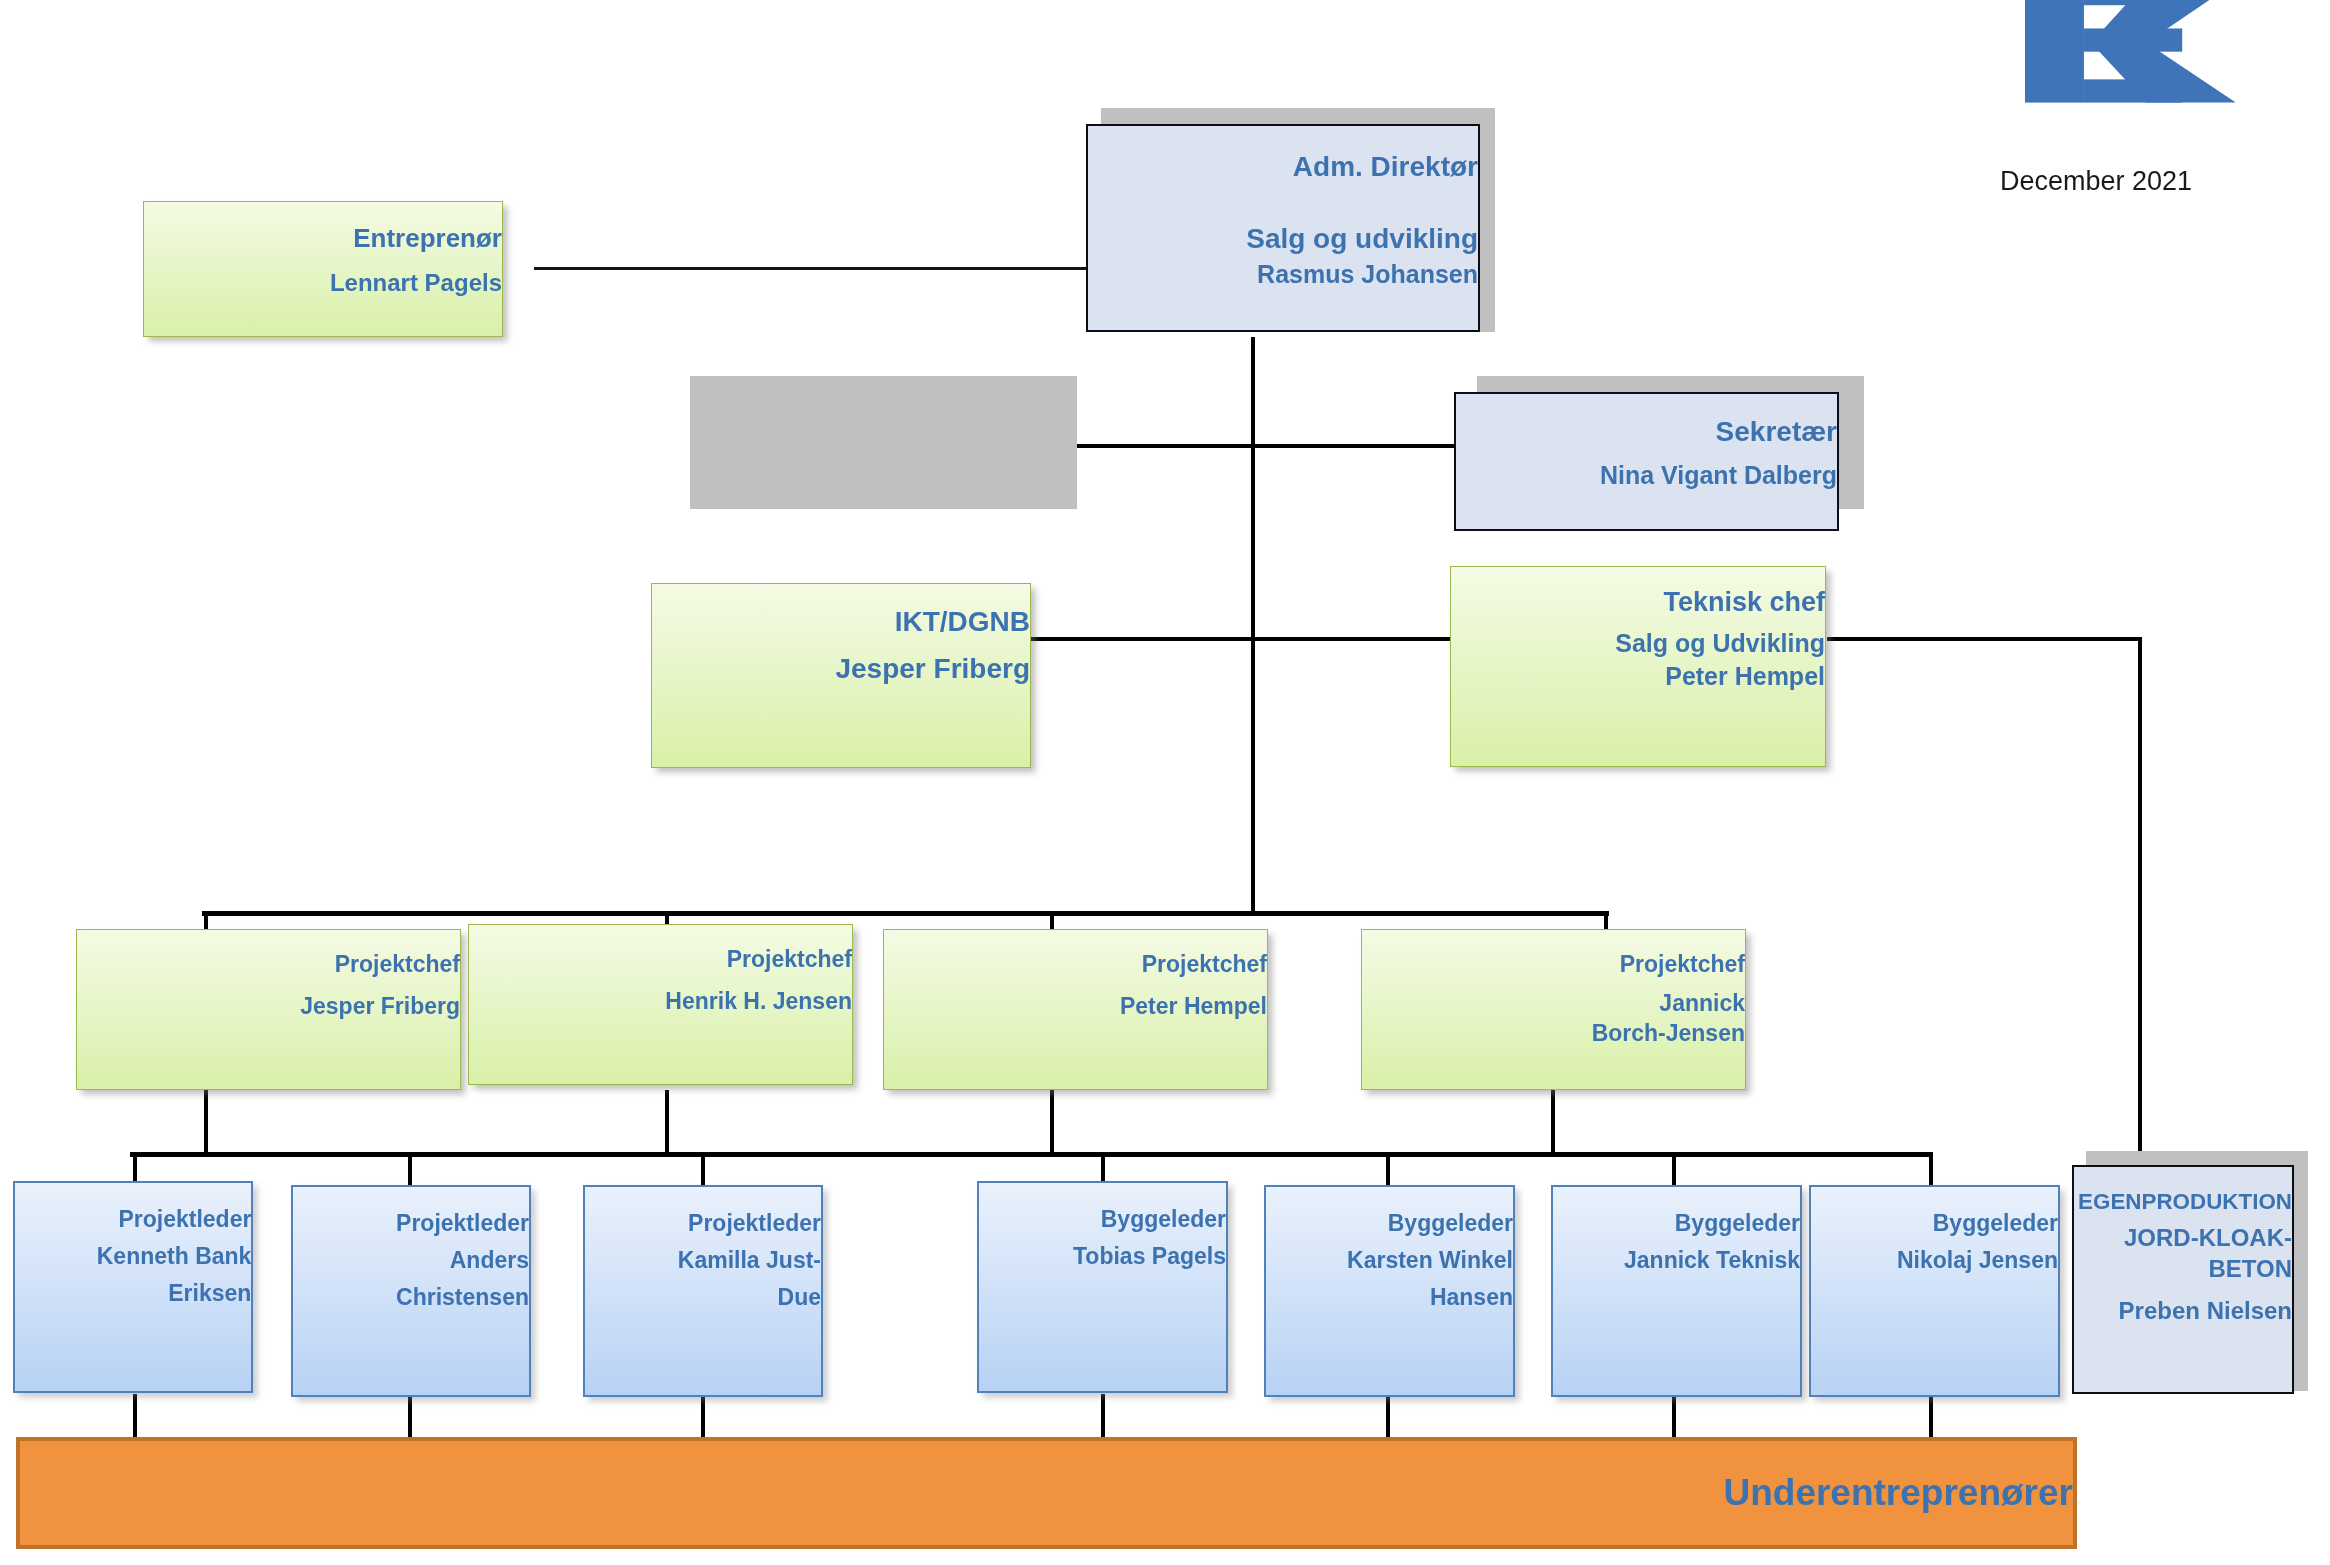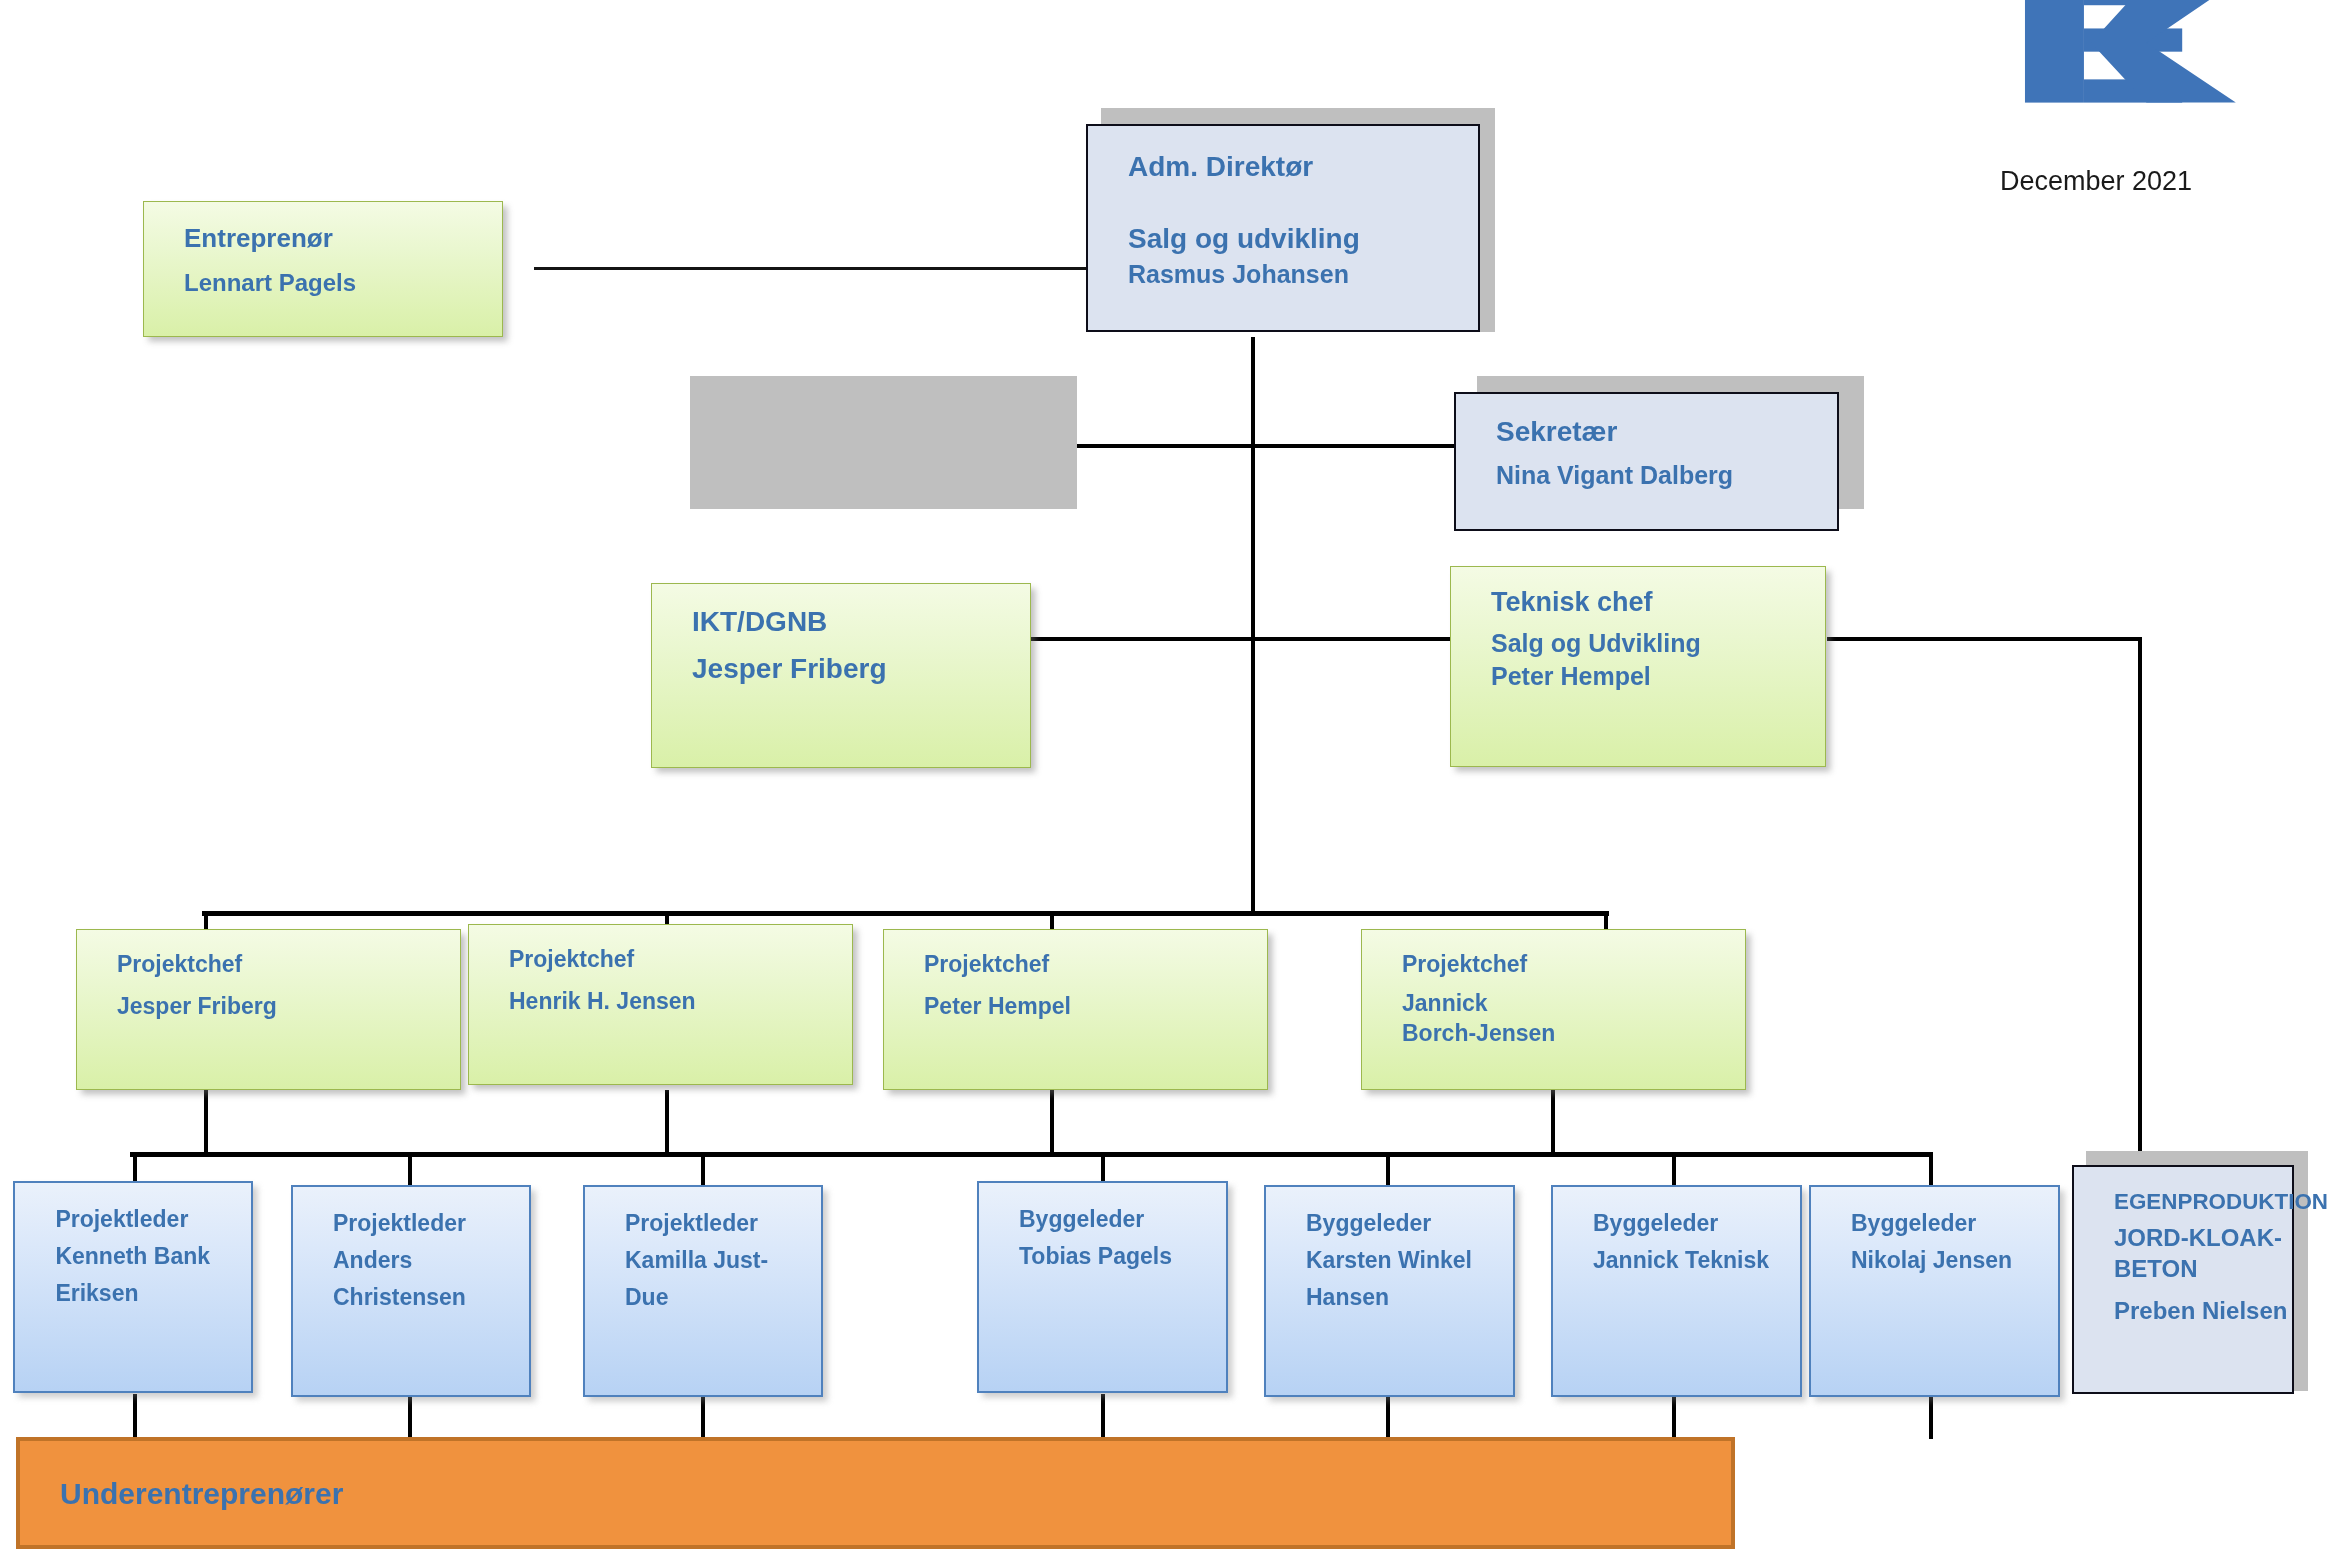--- a/index.html
+++ b/index.html
@@ -26,26 +26,25 @@
   .ln-v { width: 3.6px; }
   .ln-thin { background: #141414; }
 
   
   .node {
     position: absolute;
     box-sizing: border-box;
     display: flex;
     flex-direction: column;
     align-items: center;
-    text-align: left;
+    text-align: right;
     color: #3b72af;
     font-weight: bold;
     z-index: 3;
     line-height: 1.30;
-    padding-left: 40px;
   }
   .node .ttl { width: 100%; }
   .node .sub { width: 100%; }
 
   
   .box-grey {
     background: #dce3f0;
     border: 2.7px solid #0d0d19;
   }
   .shadow-grey {
@@ -240,18 +239,18 @@
     <div class="sub" style="margin-top:7.2px;">Nikolaj Jensen</div>
   </div>
 
   <div class="node box-grey" style="left:2072px; top:1165px; width:222px; height:229px; font-size:22.4px; padding-top:20px;">
     <div class="ttl">EGENPRODUKTION</div>
     <div class="sub" style="font-size:24px; margin-top:5.4px;">JORD-KLOAK-</div>
     <div class="sub" style="font-size:24px;">BETON</div>
     <div class="sub" style="font-size:24px; margin-top:10.8px;">Preben Nielsen</div>
   </div>
 
-  <div class="node box-orange" style="left:16px; top:1437px; width:1719px; height:112px; font-size:30px;">
+  <div class="node box-orange" style="left:16px; top:1437px; width:2061px; height:112px; font-size:37px;">
     <div class="ttl">Underentreprenører</div>
   </div>
 
 </div>
 
 
 </body></html>

